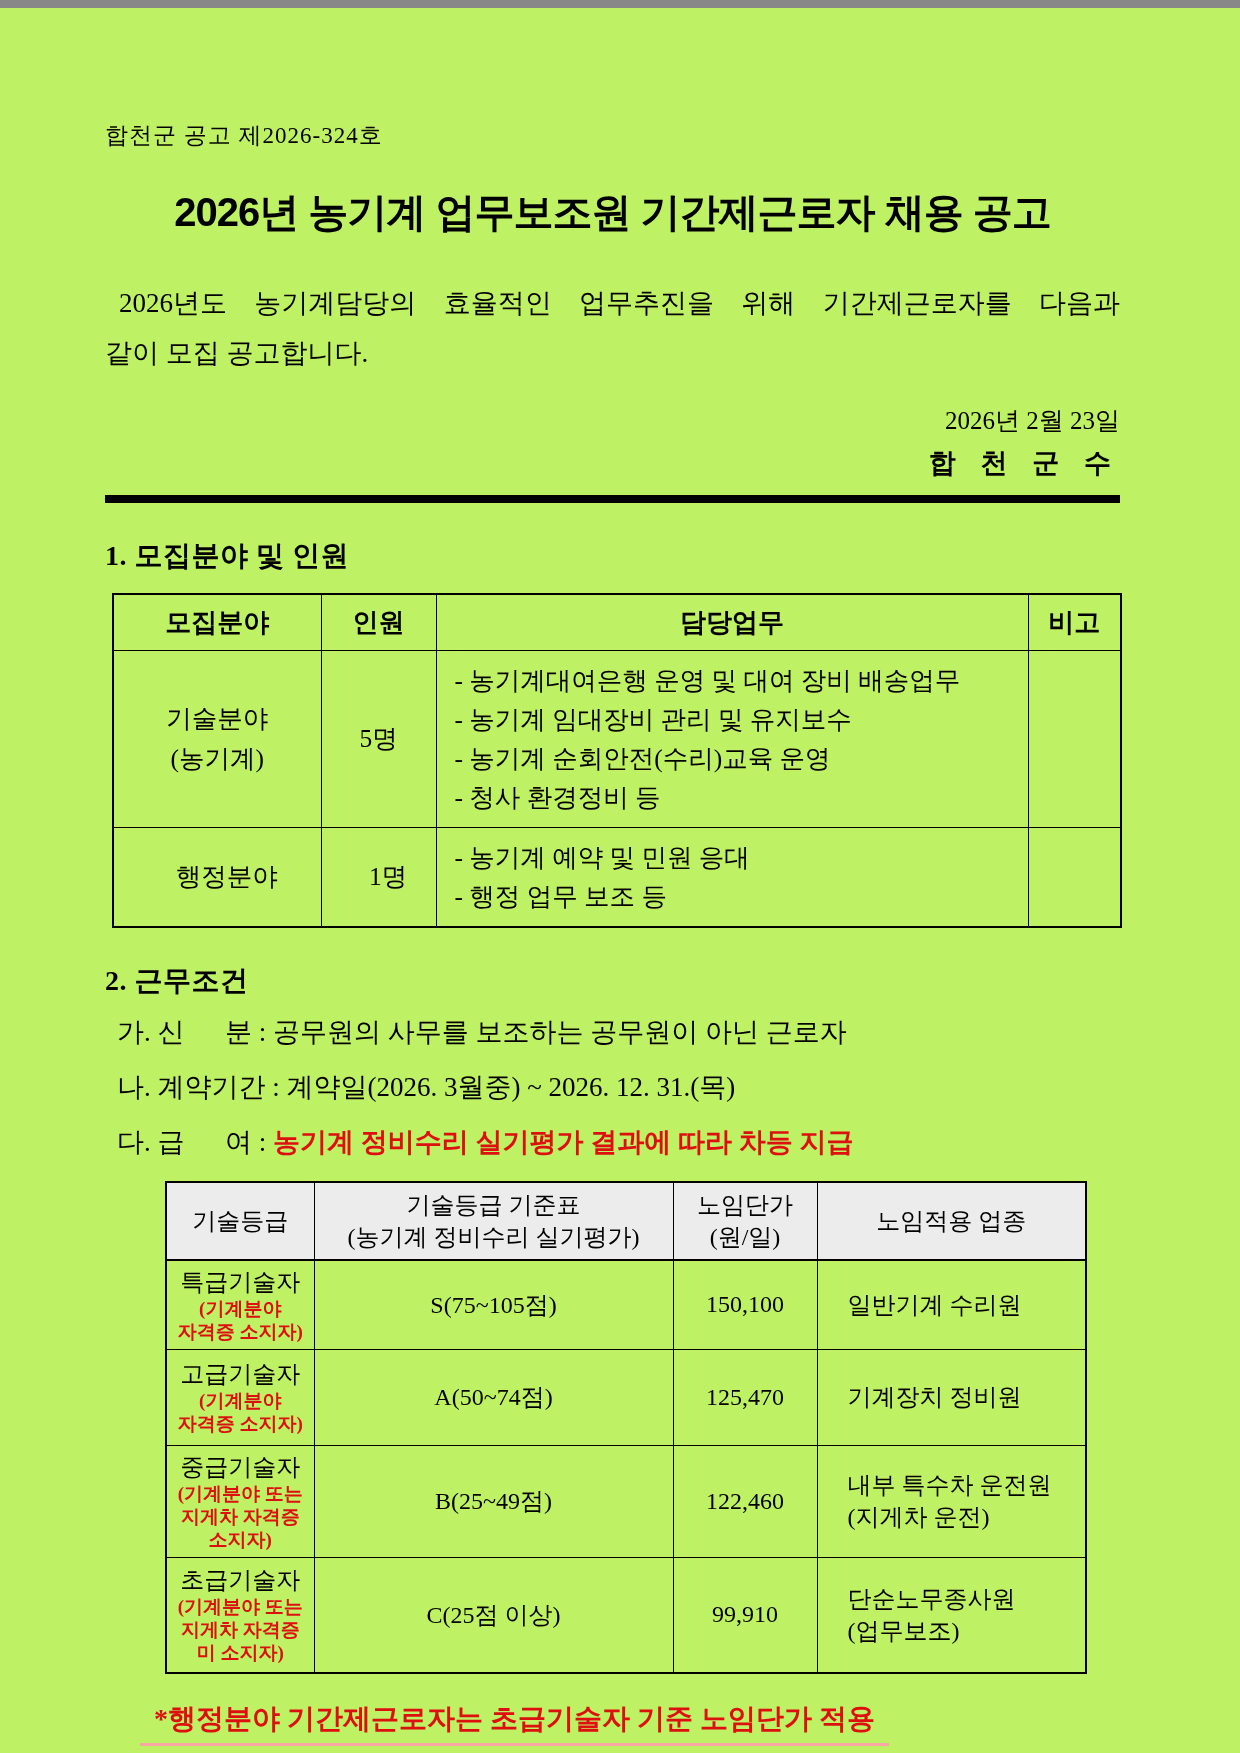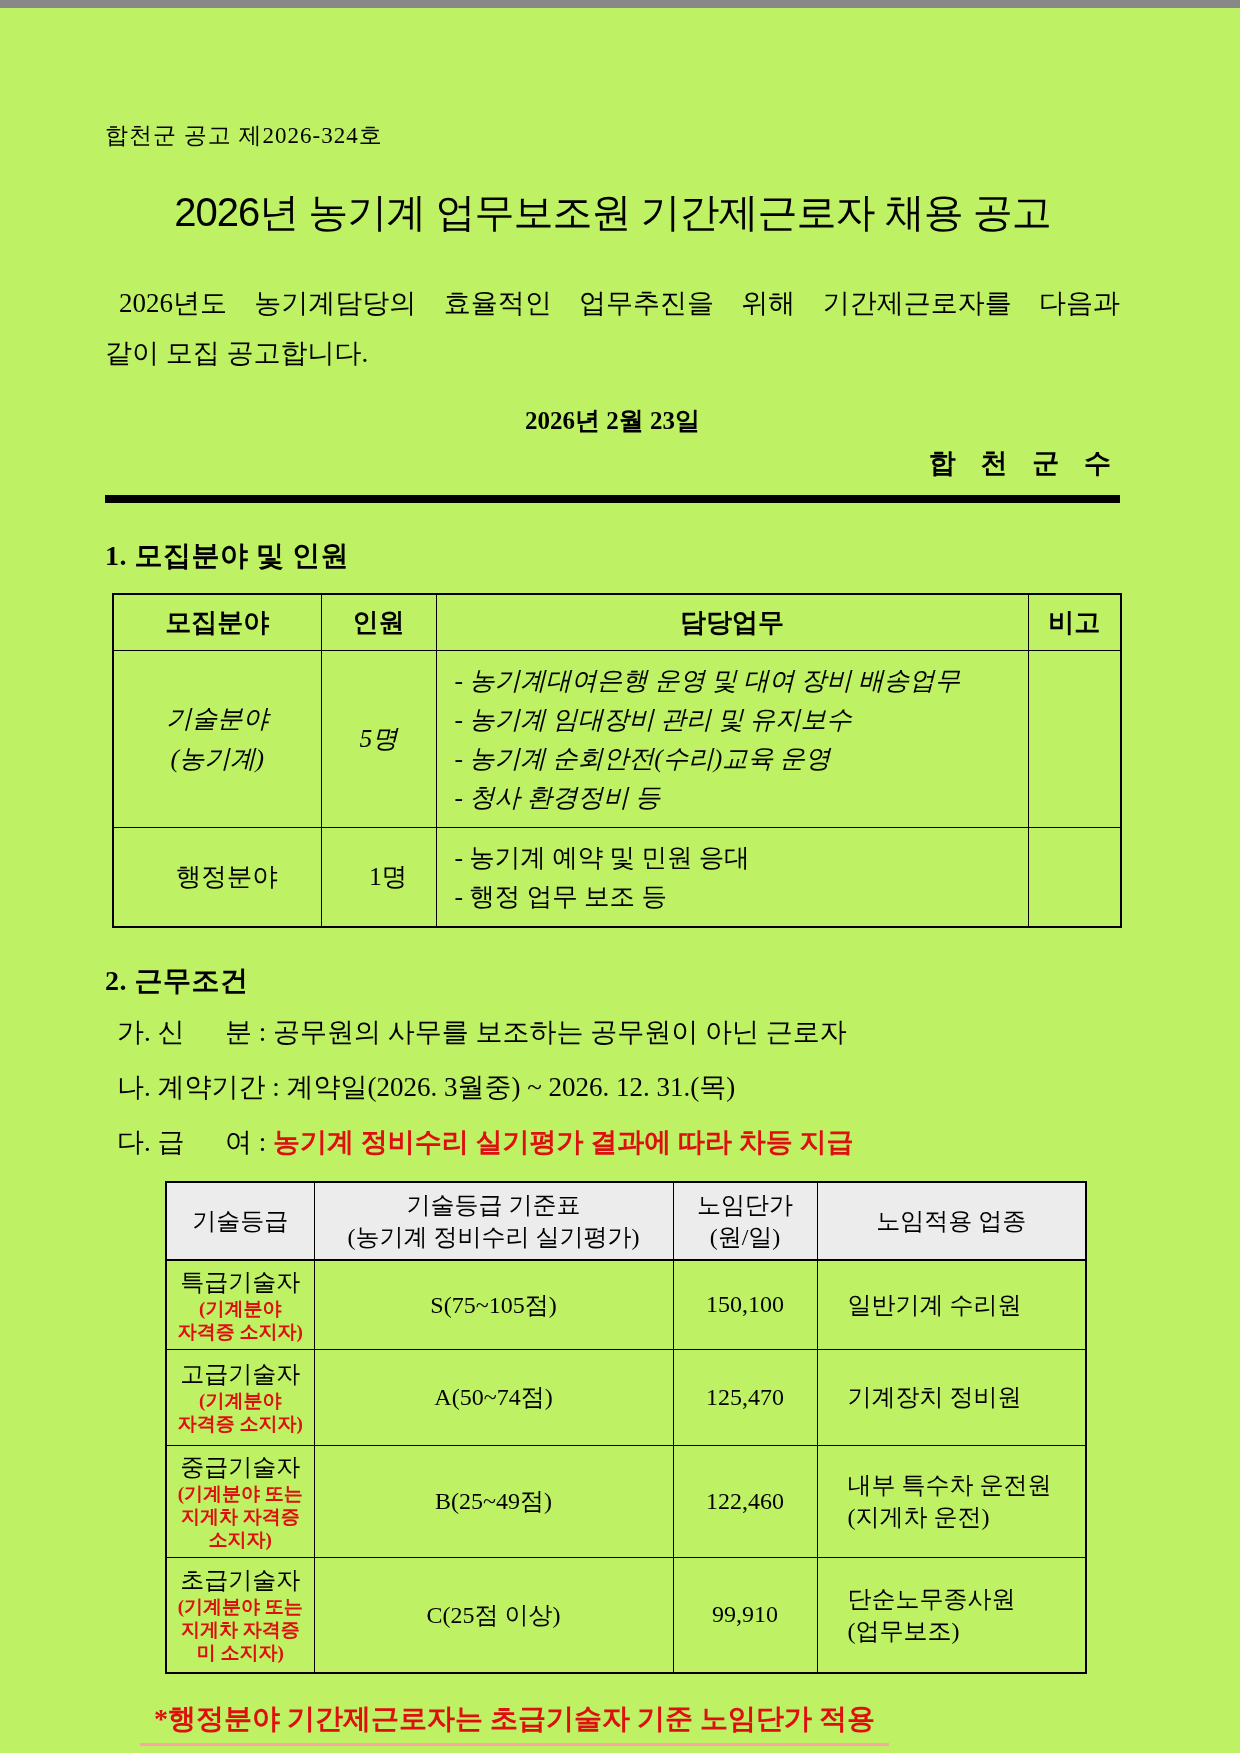--- a/index.html
+++ b/index.html
@@ -11,40 +11,40 @@
     font-family:"Liberation Serif","DejaVu Serif",serif;
     color:#000;
     box-sizing:border-box;
     padding:112px 120px 0 105px;
     overflow:hidden;
   }
   .doc-number { font-size:23px; letter-spacing:1px; }
   .title {
     margin:34px 0 0 0;
     font-family:"Liberation Sans","DejaVu Sans",sans-serif;
-    font-weight:normal; font-size:40px; letter-spacing:-1px;
+    font-weight:bold; font-size:40px; letter-spacing:-1px;
     text-align:center; white-space:nowrap;
   }
   .intro { margin:0; font-size:27px; line-height:50px; }
   .intro.first { margin-top:38px; text-indent:14px; text-align:justify; text-align-last:justify; }
-  .date-line { margin-top:26px; text-align:center; font-size:25px;font-weight:bold; }
+  .date-line { margin-top:26px; text-align:right; font-size:25px; }
   .sig-line { margin-top:8px; text-align:right; font-size:27px; font-weight:bold; letter-spacing:9px; }
   .rule { margin-top:14px; height:8px; background:#000; }
   .sec-heading { margin:34px 0 0 0; font-size:28px; font-weight:bold; letter-spacing:0.5px; }
   .pre { white-space:pre-line; }
 
   table { border-collapse:collapse; table-layout:fixed; }
   .t1 { margin:18px 0 0 7px; width:1008px; border:2.5px solid #000; }
   .t1 th, .t1 td { border:1.5px solid #000; box-sizing:border-box; }
   .t1 th { font-size:26px; font-weight:bold; height:56px; text-align:center; }
   .t1 td { font-size:25.5px; }
   .t1 .cc { text-align:center; line-height:40px; }
   .t1 .duties { padding:10px 4px 10px 18px; }
   .t1 .duties div { line-height:39px; }
-  .row-tech td { height:156px;font-style:italic; }
+  .row-tech td { height:156px; }
   .row-admin td { height:90px;padding-left:20px; }
 
   .cond-line { margin:10px 0 0 12px; font-size:27px; line-height:45px; white-space:pre; }
   .cond-line .red-strong { font-weight:bold; }
   .cond-line:first-of-type { margin-top:14px; }
 
   .t2 { margin:16px 0 0 60px; width:920px; border:2.5px solid #000; }
   .t2 th, .t2 td { border:1.2px solid #000; box-sizing:border-box; }
   .t2 th { background:#ececec; font-size:24px; font-weight:normal; text-align:center; height:78px; line-height:32px; border-bottom:2px solid #000; }
   .t2 td { font-size:24px; text-align:center; padding:6px 2px; }

